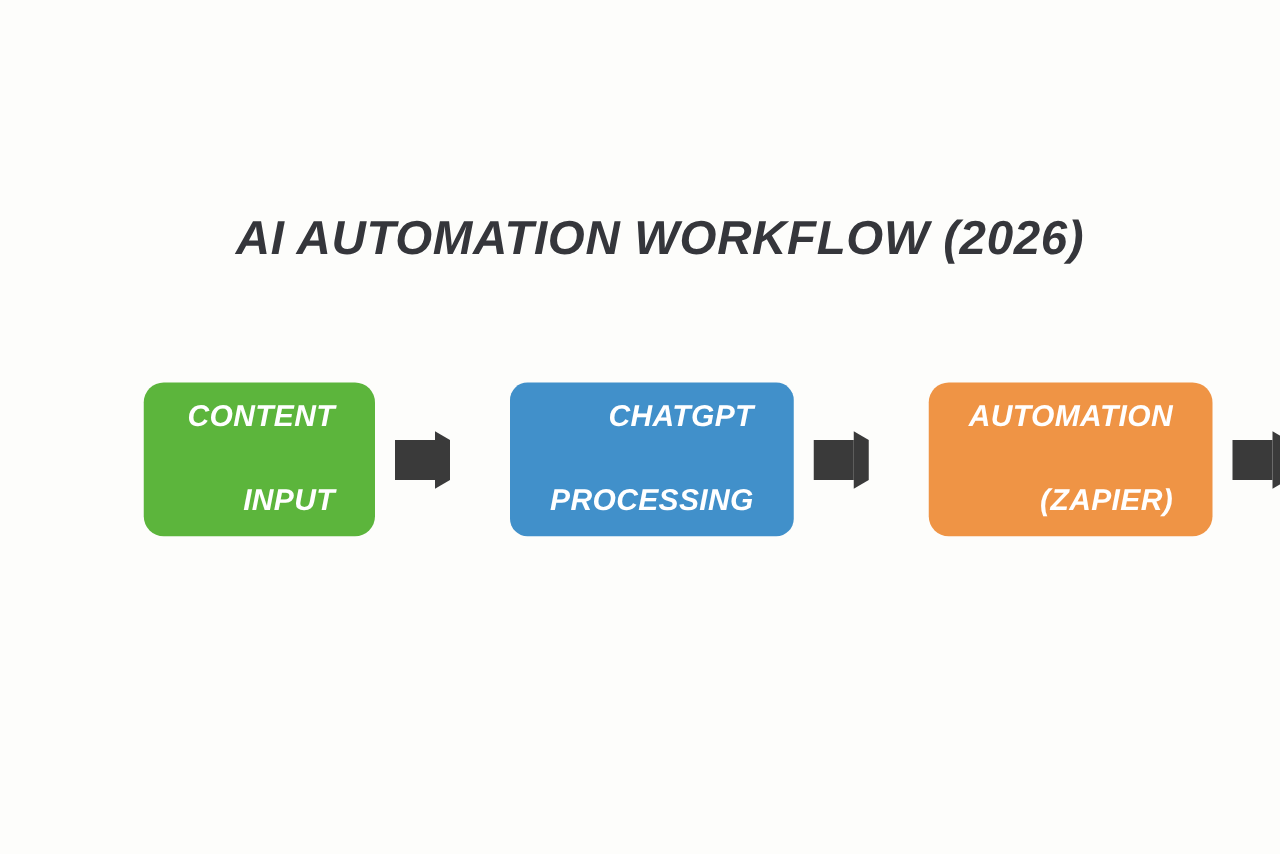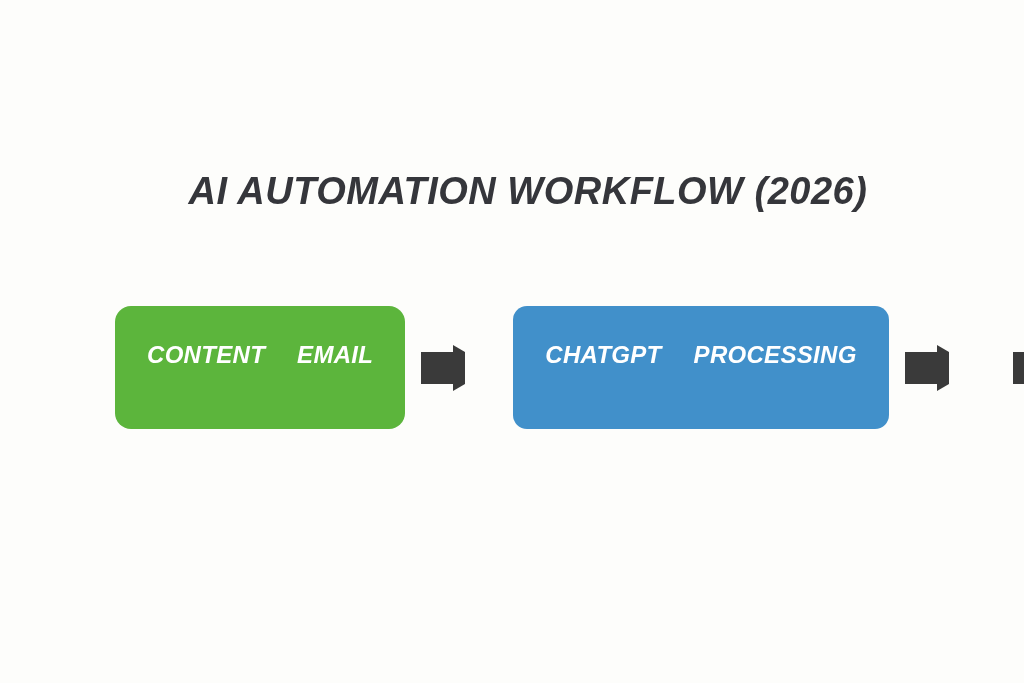--- a/index.html
+++ b/index.html
@@ -33,22 +33,22 @@
     height: 121px;
     display: flex;
     align-items: center;
     justify-content: space-between;
   }
   .step-box {
     flex: 0 0 185px;
     height: 123px;
     border-radius: 16px;
     display: flex;
-    flex-direction: row;
-    align-items: flex-start;
+    flex-direction: column;
+    align-items: flex-end;
     justify-content: center;
     color: #ffffff;
     font-size: 24px;
     font-weight: 700;
     text-align: center;
     line-height: 1.42;
     letter-spacing: 0.3px;
   }
   .arrow {
     flex: 0 0 39px;
@@ -73,38 +73,42 @@
 <body style="background-color: rgb(253, 253, 251);">
 
 <div class="canvas">
 
   <div class="title" style="color: rgb(53, 54, 59);">AI AUTOMATION WORKFLOW (2026)</div>
 
   <div class="flow-row">
 
     <div class="step-box" style="background-color: rgb(92, 181, 60);">
       <div>CONTENT</div>
-      <div>EMAIL</div>
+      <div>INPUT</div>
     </div>
 
     <div class="arrow">
       <div class="shaft"></div>
       <div class="head"></div>
     </div>
 
     <div class="step-box" style="background-color: rgb(65, 144, 202); border-radius: 14px;">
       <div>CHATGPT</div>
       <div>PROCESSING</div>
     </div>
 
     <div class="arrow">
       <div class="shaft"></div>
       <div class="head"></div>
     </div>
 
+    <div class="step-box" style="background-color: rgb(239, 148, 69);">
+      <div>AUTOMATION</div>
+      <div>(ZAPIER)</div>
+    </div>
 
     <div class="arrow">
       <div class="shaft"></div>
       <div class="head"></div>
     </div>
 
 
   </div>
 </div>
 

